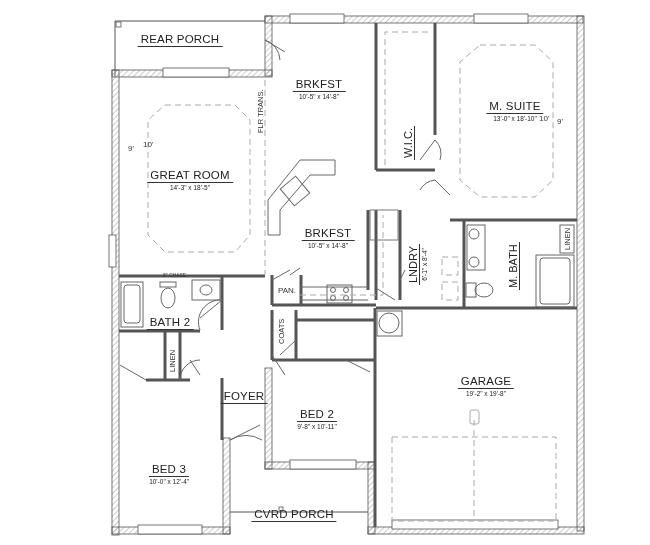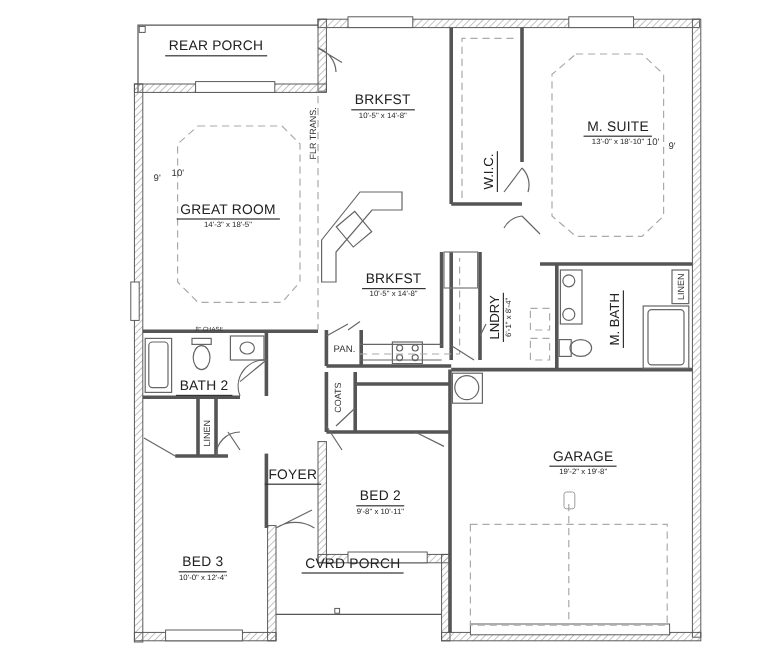--- a/index.html
+++ b/index.html
@@ -219,21 +219,21 @@
   <span class="dim">9'-8" x 10'-11"</span>
 </div>
 <div class="lbl" style="left:169px; top:459px;text-align:right;">
   <span class="name">BED 3</span>
   <span class="dim">10'-0" x 12'-4"</span>
 </div>
 <div class="lbl" style="left:486px; top:371px;">
   <span class="name">GARAGE</span>
   <span class="dim">19'-2" x 19'-8"</span>
 </div>
-<div class="lbl" style="left:294px; top:460px;">
+<div class="lbl" style="left:294px; top:504px;">
   <span class="name">CVRD PORCH</span>
 </div>
 
 <div class="vsmall" style="left:256px; top:133px;">FLR TRANS.</div>
 <div class="small" style="left:278px; top:286px;">PAN.</div>
 <div class="vsmall" style="left:277px; top:344px;">COATS</div>
 <div class="vsmall" style="left:168px; top:372px;">LINEN</div>
 <div class="vsmall" style="left:563px; top:250px;">LINEN</div>
 <div class="small" style="left:163px; top:272px; font-size:5px;">8" CHASE</div>
 

